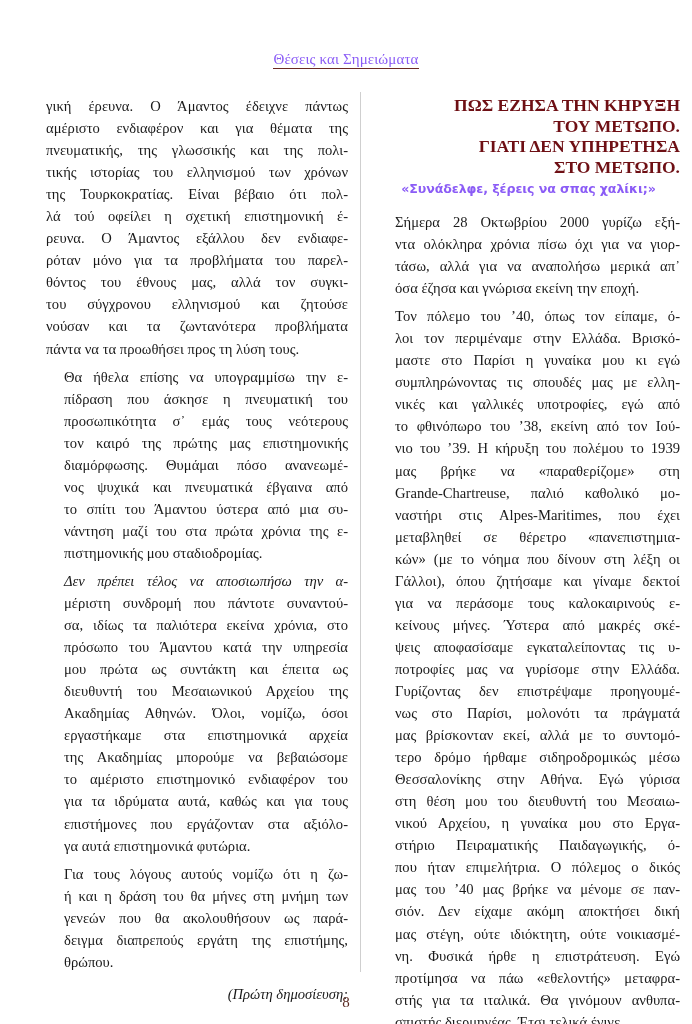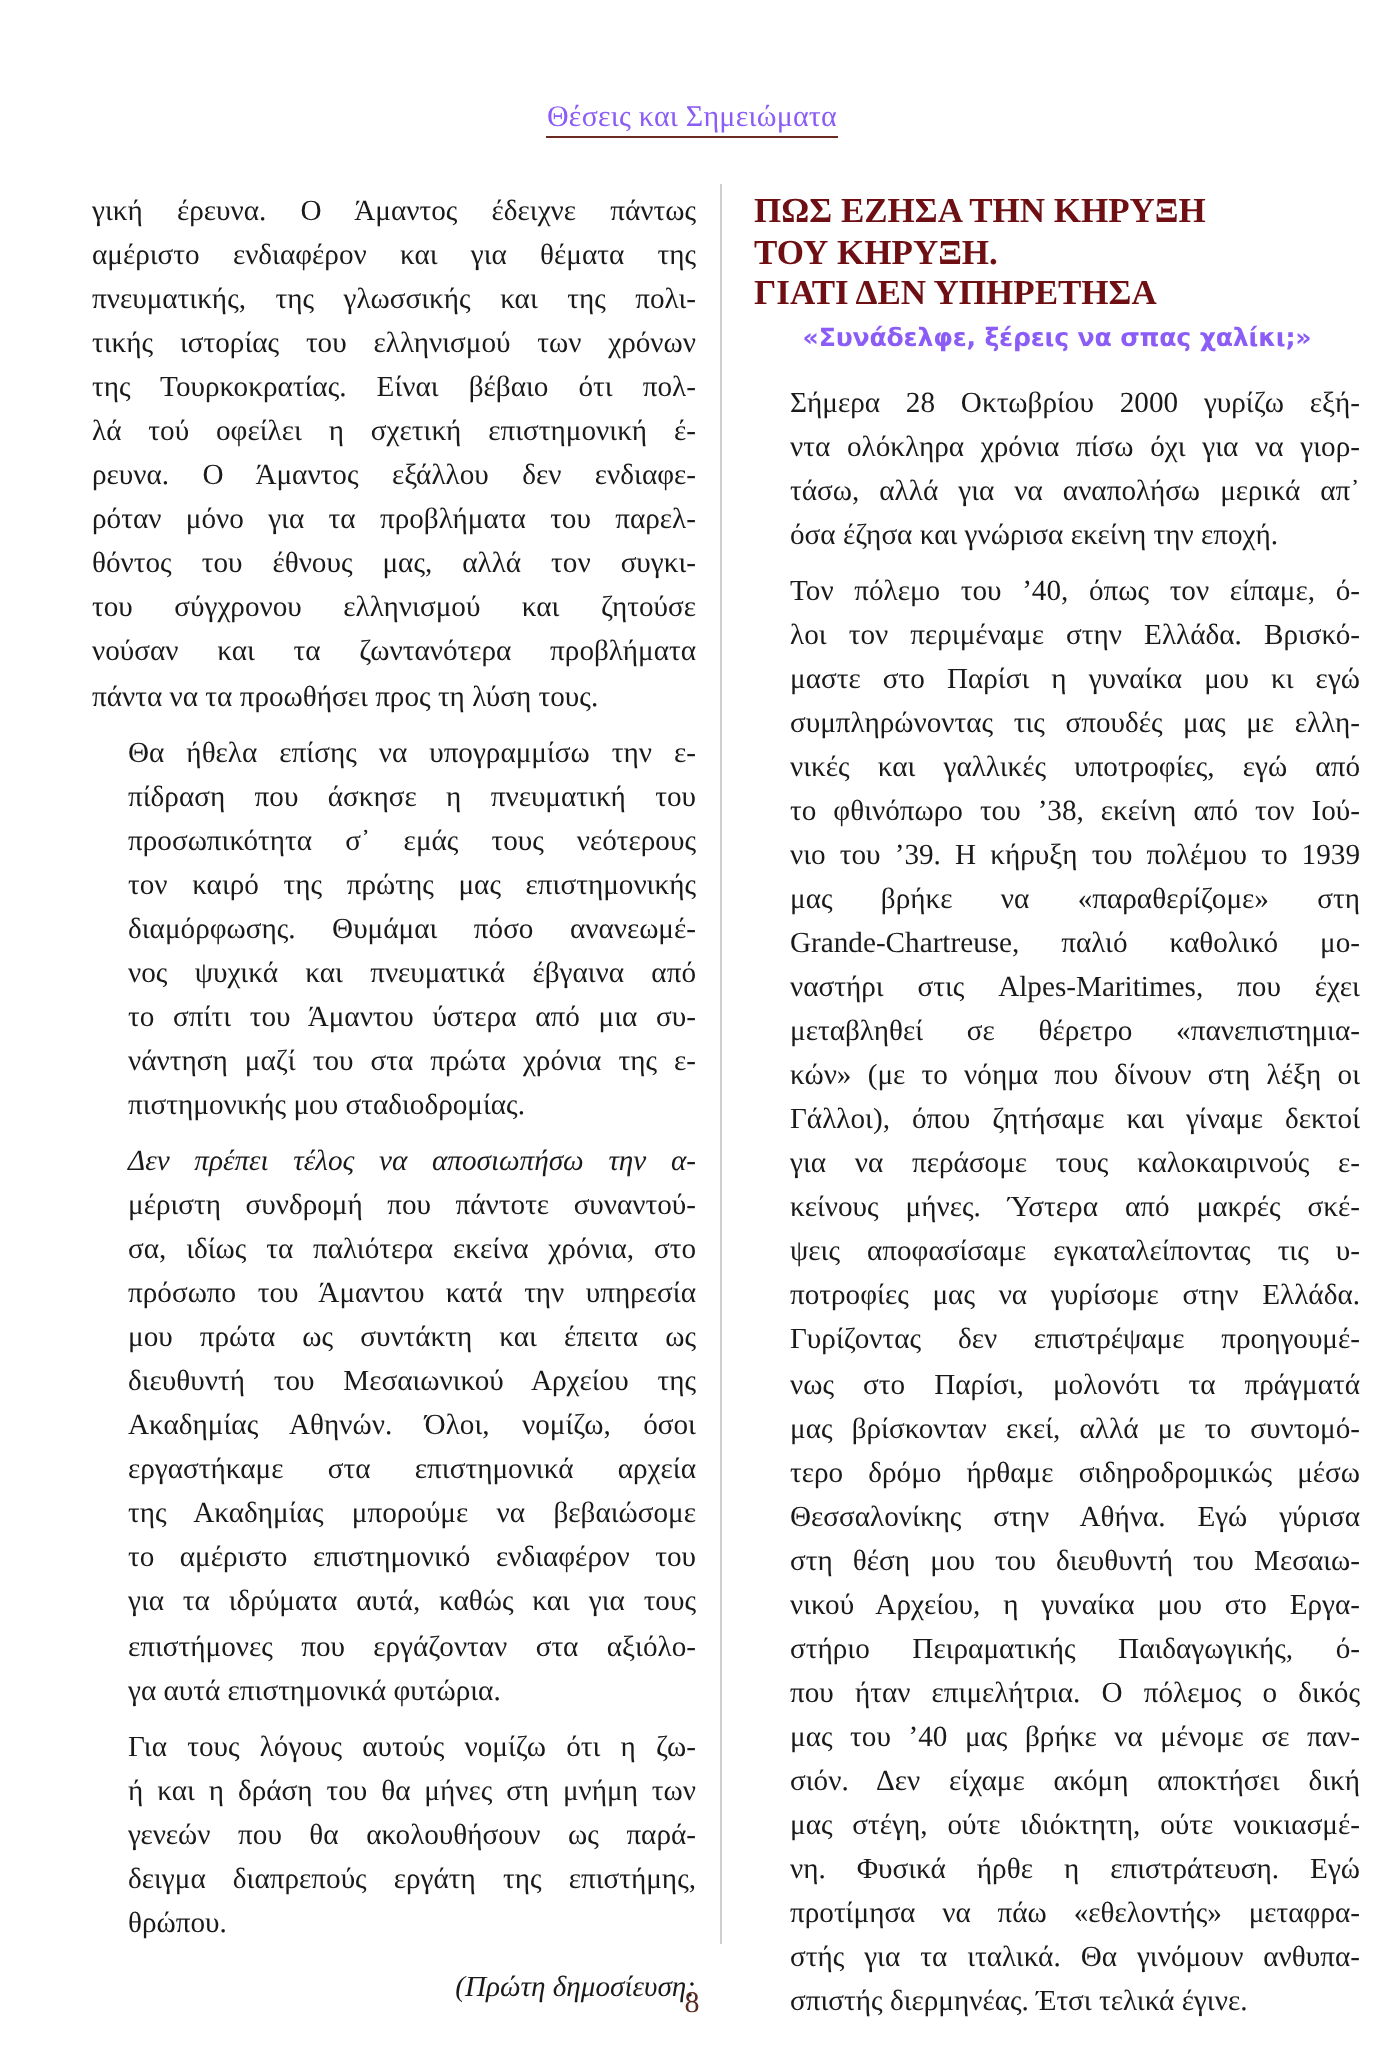--- a/index.html
+++ b/index.html
@@ -13,21 +13,21 @@
   .col-left { left: 46px; }
   .col-right { left: 377px; width: 303px; }
   .divider { position: absolute; left: 360px; top: 92px; height: 880px; width: 0;
              border-left: 1px solid #cfcfcf; }
   .col p { margin: 0; text-indent: 0; }
   .col p.indent { text-indent: 18px; margin-top: 6px; }
   .line { display: block; text-align: justify; text-align-last: justify; white-space: nowrap; }
   .line.last { text-align-last: left; }
   .line.right { text-align: right; text-align-last: right; font-style: italic; }
   .title { font-family: "Liberation Serif", serif; font-weight: bold; font-size: 17.5px;
-           color: #6e0f14; text-align: left; line-height: 20.5px; margin-bottom: 2px; }
+           color: #6e0f14; text-align: right; line-height: 20.5px; margin-bottom: 2px; }
   .title .tline { display: block; }
   .subtitle { font-family: "DejaVu Sans", sans-serif; font-weight: bold; font-size: 12.6px;
               text-align: center; color: #8b5cf6; line-height: 20px; margin-bottom: 1px; letter-spacing: -0.1px; }
   .page-number { position: absolute; top: 994px; left: 0; width: 692px; text-align: center;
                  font-size: 15px; color: #5a2a22; }
   .source { margin-top: 10px; }
 </style>
 </head>
 <body>
 
@@ -84,22 +84,23 @@
       <span class="line last">θρώπου.</span>
     </p>
     <div class="source">
       <span class="line right">(Πρώτη δημοσίευση:</span>
     </div>
   </div>
 <div class="divider"></div>
 <div class="col col-right" id="col-right">
   <div class="title" id="title">
       <span class="tline">ΠΩΣ ΕΖΗΣΑ ΤΗΝ ΚΗΡΥΞΗ</span>
-      <span class="tline">ΤΟΥ ΚΗΡΥΞΗ.</span>
+      <span class="tline">ΤΟΥ ΜΕΤΩΠΟ.</span>
       <span class="tline">ΓΙΑΤΙ ΔΕΝ ΥΠΗΡΕΤΗΣΑ</span>
+      <span class="tline">ΣΤΟ ΜΕΤΩΠΟ.</span>
     </div>
   <div class="subtitle">«Συνάδελφε, ξέρεις να σπας χαλίκι;»</div>
   <div id="right-body">
       <p class="indent" style="margin-top: 12px;">
         <span class="line" style="text-indent: 18px;">Σήμερα 28 Οκτωβρίου 2000 γυρίζω εξή-</span>
         <span class="line">ντα ολόκληρα χρόνια πίσω όχι για να γιορ-</span>
         <span class="line">τάσω, αλλά για να αναπολήσω μερικά απ᾽</span>
         <span class="line last">όσα έζησα και γνώρισα εκείνη την εποχή.</span>
       </p>
       <p class="indent">

